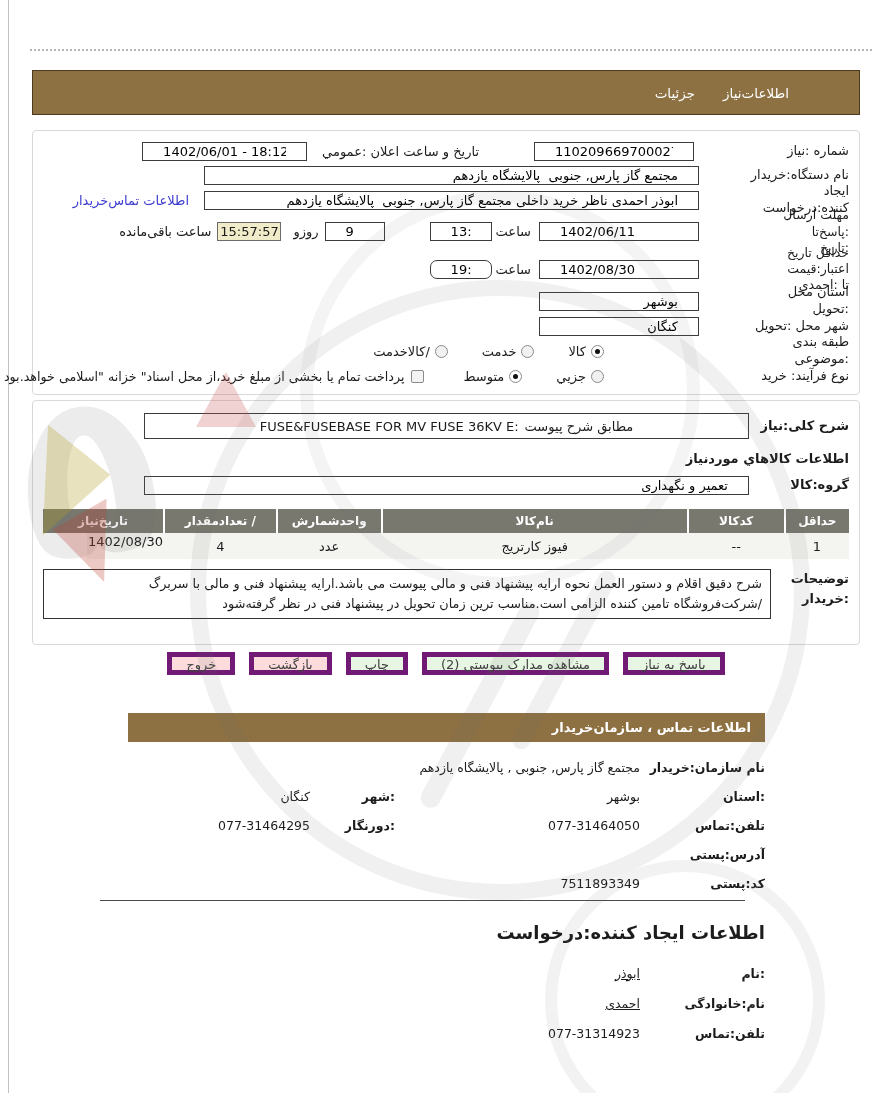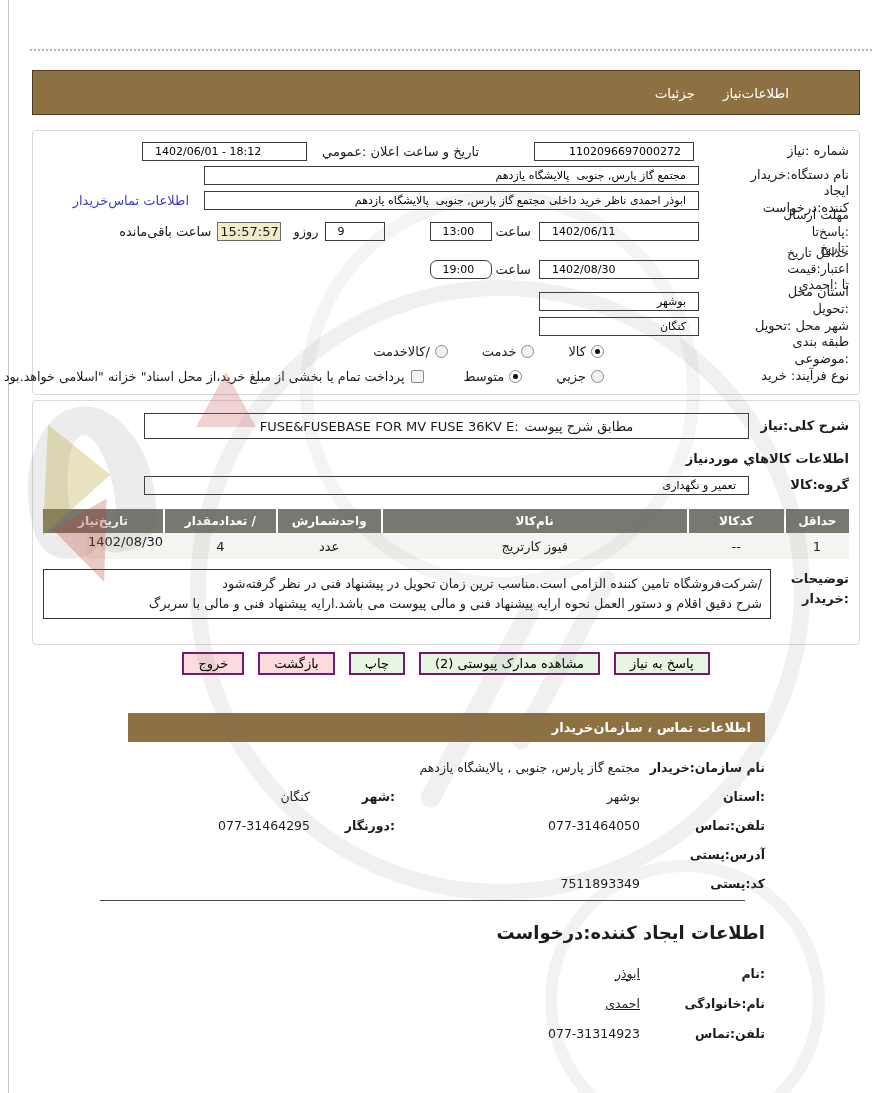--- a/index.html
+++ b/index.html
@@ -35,22 +35,22 @@
 
   .frow{display:flex;align-items:center;min-height:24px;}
   .flabel{width:100px;flex-shrink:0;text-align:right;line-height:1.3;}
   .flabel.two{font-size:12.5px;}
   .sp4{width:4px;flex-shrink:0}.sp6{width:6px;flex-shrink:0}.sp8{width:8px;flex-shrink:0}
   .sp12{width:12px;flex-shrink:0}.sp15{width:15px;flex-shrink:0}.sp30{width:30px;flex-shrink:0}
   .sp35{width:35px;flex-shrink:0}.sp45{width:45px;flex-shrink:0}.sp50{width:50px;flex-shrink:0}
   .sp55{width:55px;flex-shrink:0}.sp145{width:145px;flex-shrink:0}
 
   input.inp{
-    border:1px solid #3c3c3c;height:19px;background:#fff;font:inherit;font-size:11px;
-    padding:0 12px;direction:rtl;
+    border:1px solid #3c3c3c;height:19px;background:#fff;font:inherit;font-size:13px;
+    padding:0 20px;direction:rtl;
   }
   input.inp.ltrval{direction:ltr;text-align:left;}
   .w160{width:160px}.w495{width:495px}.w75{width:62px}.w60{width:60px;text-align:left;direction:ltr}
   .w165{width:165px}
   .gray-border{border-color:#9a9a9a;}
   .countdown{
     width:64px;height:19px;background:var(--countdown-bg);border:1px solid #6b6b6b;
     display:flex;align-items:center;justify-content:center;font-size:13px;flex-shrink:0;
   }
   a.contact-link{color:var(--link);text-decoration:none;font-size:13px;white-space:nowrap;cursor:pointer;}
@@ -74,22 +74,22 @@
   table.goods th{background:var(--table-head);color:#fff;font-size:12px;font-weight:bold;height:24px;border-left:2px solid #fff;}
   table.goods th:last-child{border-left:none;}
   table.goods td{background:#f4f4f1;height:26px;text-align:center;font-size:13px;}
   .notesrow{display:flex;align-items:flex-start;}
   .noteslabel{width:78px;flex-shrink:0;font-weight:bold;line-height:1.5;text-align:right;}
   .notesbox{flex:1;border:1px solid #333;min-height:44px;padding:4px 8px;font-size:12.8px;line-height:1.55;text-align:right;}
 
   
   .btnrow{position:absolute;left:32px;top:652px;width:828px;display:flex;justify-content:center;gap:14px;}
   button.btn{
-    font:inherit;font-size:13px;height:23px;padding:0 14px;border:2px solid #701a75;
-    background:var(--green-btn);cursor:pointer;white-space:nowrap;color:#000000;
+    font:inherit;font-size:13px;height:23px;padding:0 14px;border:5px solid #701a75;
+    background:var(--green-btn);cursor:pointer;white-space:nowrap;color:#404040;
   }
   button.btn.pink{background:var(--pink-btn);}
 
   
   .contact{position:absolute;right:107px;top:757px;width:665px;font-size:12.5px;}
   .crow{display:flex;align-items:center;min-height:20px;margin-bottom:9px;}
   .clabel{width:125px;font-weight:bold;flex-shrink:0;}
   .cvalue{width:245px;text-align:right;flex-shrink:0;}
   .clabel2{width:60px;font-weight:bold;flex-shrink:0;}
   .cvalue2{width:140px;text-align:right;padding-right:25px;flex-shrink:0;}
@@ -262,22 +262,22 @@
       </tr>
     </tbody>
   </table>
 
   <div class="notesrow">
     <div class="noteslabel">
       <div>توضیحات</div>
       <div>:خریدار</div>
     </div>
     <div class="notesbox">
+      <div>شرح دقیق اقلام و دستور العمل نحوه ارایه پیشنهاد فنی و مالی پیوست می باشد.ارایه پیشنهاد فنی و مالی با سربرگ</div>
       <div>/شرکت‌فروشگاه تامین کننده الزامی است.مناسب ترین زمان تحویل در پیشنهاد فنی در نظر گرفته‌شود</div>
-      <div>شرح دقیق اقلام و دستور العمل نحوه ارایه پیشنهاد فنی و مالی پیوست می باشد.ارایه پیشنهاد فنی و مالی با سربرگ</div>
     </div>
   </div>
 </div>
 
 <div class="btnrow">
   <button class="btn">پاسخ به نیاز</button>
   <button class="btn">مشاهده مدارک پیوستی (2)</button>
   <button class="btn">چاپ</button>
   <button class="btn pink">بازگشت</button>
   <button class="btn pink">خروج</button>

